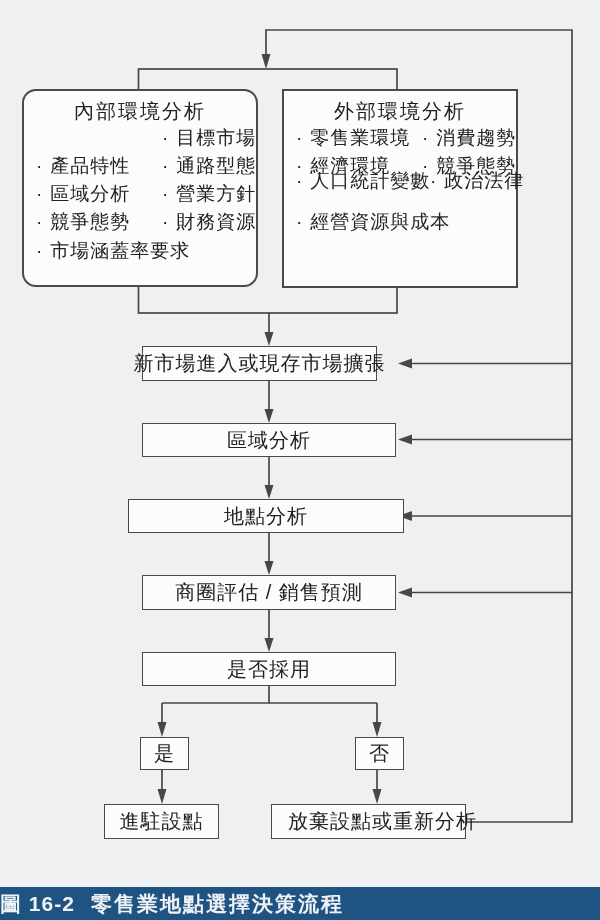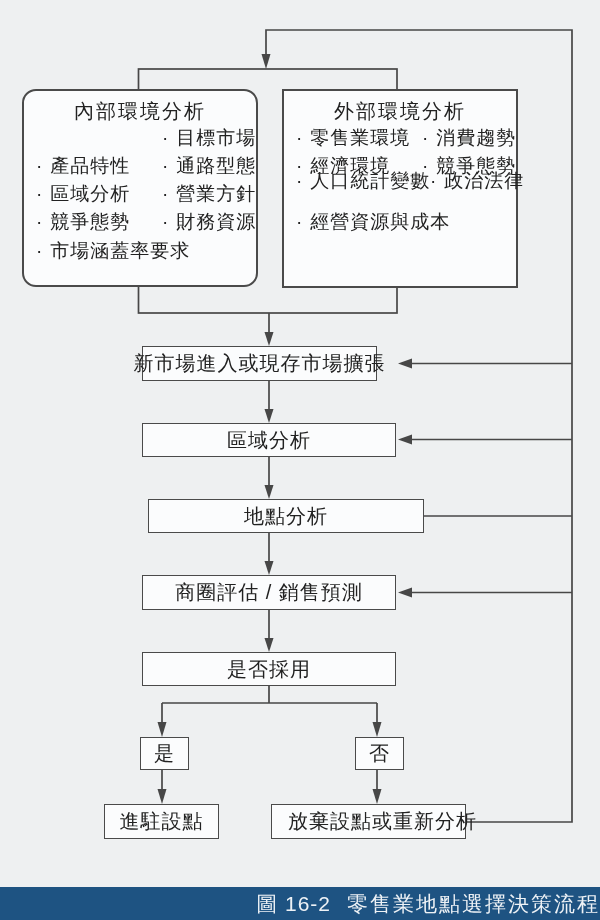--- a/index.html
+++ b/index.html
@@ -73,22 +73,22 @@
   }
 
   .caption-bar {
     position: absolute;
     left: 0; top: 887px;
     width: 600px; height: 33px;
     background: var(--caption-bar);
     color: var(--caption-text);
     display: flex;
     align-items: center;
-    justify-content: flex-end;
-    font-weight: normal;
+    justify-content: flex-start;
+    font-weight: bold;
     font-size: 21px;
     letter-spacing: 2px;
     z-index: 3;
   }
   .caption-bar .fig-label { margin-right: 16px; letter-spacing: 1px; }
 </style>
 </head>
 <body>
 
 <div class="page">
@@ -172,21 +172,21 @@
       <span class="cell c1"><span class="bullet">·</span><span>經營資源與成本</span></span>
     </div>
   </div>
 
   <div class="box flow-box" style="left:142px; top:346px; width:235px; height:35px;align-items:center;">
     <span>新市場進入或現存市場擴張</span>
   </div>
   <div class="box flow-box" style="left:142px; top:423px; width:254px; height:34px;text-align:right;">
     <span>區域分析</span>
   </div>
-  <div class="box flow-box" style="left:148px; top:499px; width:276px; height:34px;">
+  <div class="box flow-box" style="left:128px; top:499px; width:276px; height:34px;">
     <span>地點分析</span>
   </div>
   <div class="box flow-box" style="left:142px; top:575px; width:254px; height:35px;">
     <span>商圈評估 / 銷售預測</span>
   </div>
   <div class="box flow-box" style="left:142px; top:652px; width:254px; height:34px;">
     <span>是否採用</span>
   </div>
 
   <div class="box flow-box" style="left:140px; top:737px; width:49px; height:33px;">

